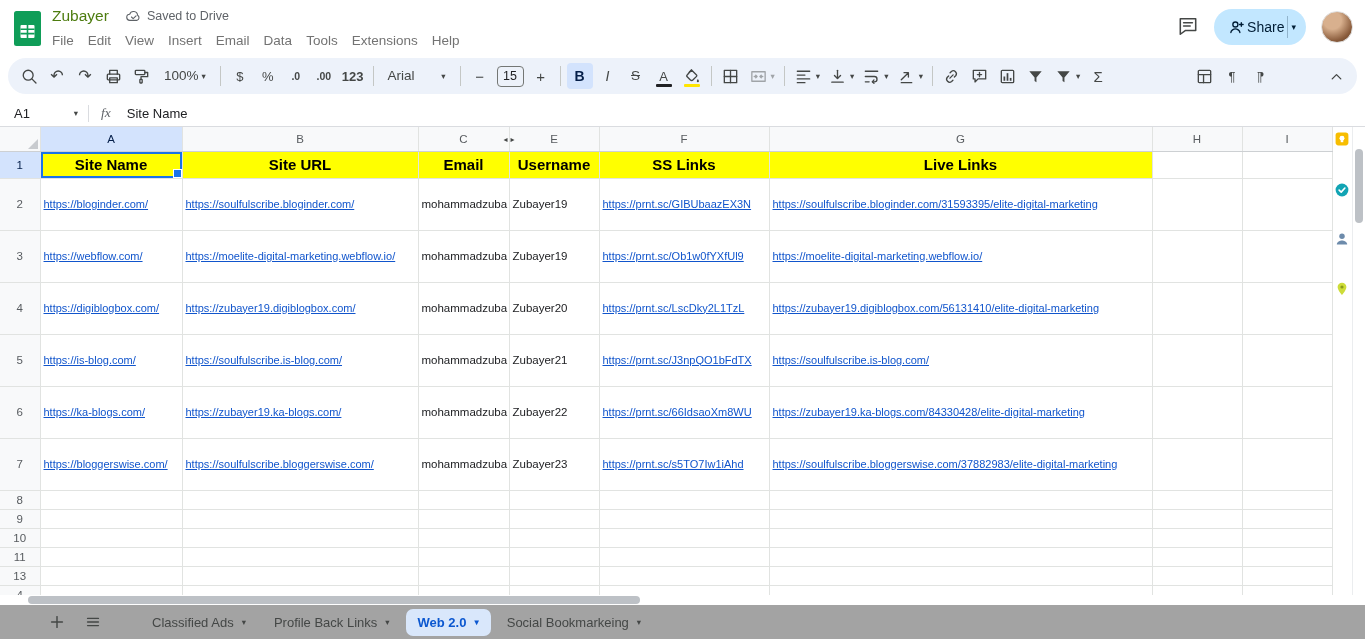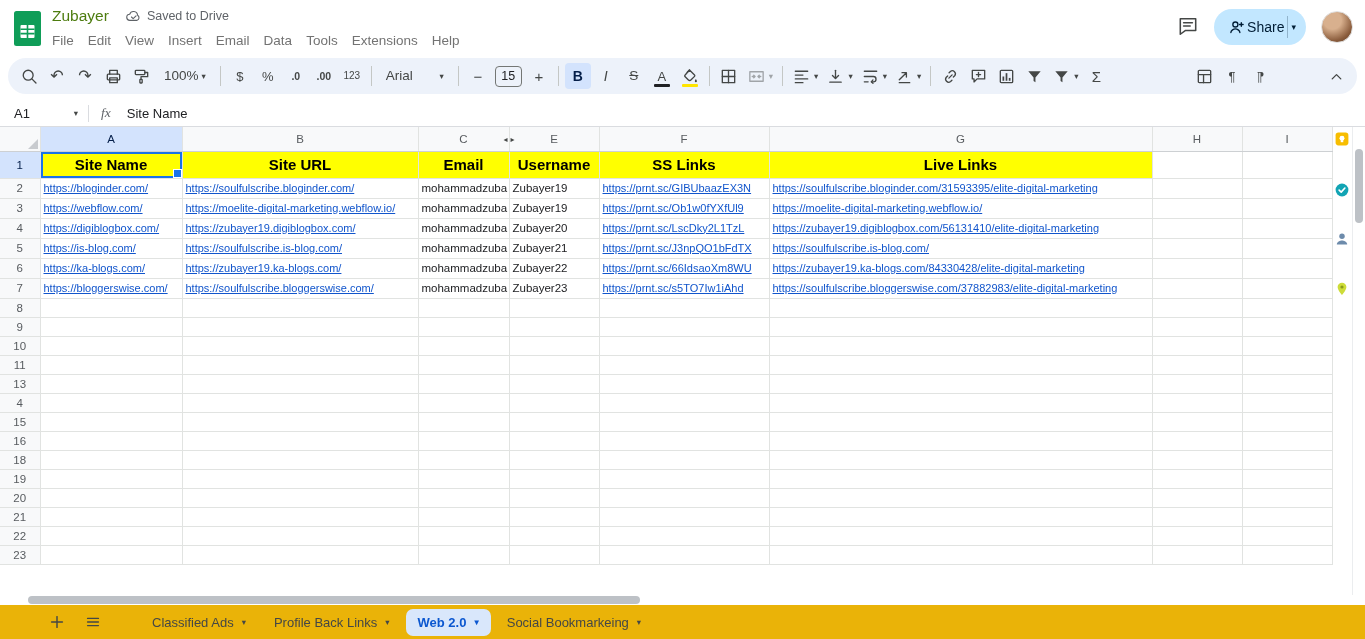--- a/index.html
+++ b/index.html
@@ -25,21 +25,21 @@
   .avatar{width:32px;height:32px;border-radius:50%;background:radial-gradient(circle at 35% 28%,#d8b08e 0 30%,#8a5c3c 70%,#5d3c25);border:1px solid #e0e0e0;cursor:pointer}
 
   
   .toolbar-wrap{padding:2px 8px 6px}
   .toolbar{background:#edf2fa;border-radius:20px;height:36px;display:flex;align-items:center;padding:0 8px;gap:2px;overflow:hidden}
   .tbtn{height:26px;min-width:26px;display:flex;align-items:center;justify-content:center;border-radius:4px;color:#444746;font-size:13px;position:relative;padding:0 3px;gap:3px}
   .ik{width:19px;height:19px;fill:none;stroke:#444746;stroke-width:1.4;stroke-linecap:round;stroke-linejoin:round;flex:0 0 auto}
   .tbtn.sel{background:#d3e3fd;color:#041e49}
   .gl{line-height:1}
   .g16 .gl{font-size:16px}.g15 .gl{font-size:15px}
-  .g12 .gl{font-size:10px;font-weight:400}.g11 .gl{font-size:10.5px;font-weight:700}
+  .g12 .gl{font-size:13px;font-weight:700}.g11 .gl{font-size:10.5px;font-weight:700}
   .bold .gl{font-weight:700;font-size:14px}
   .italic .gl{font-style:italic;font-size:14px}
   .strike .gl{text-decoration:line-through;font-size:13.5px}
   .dim{opacity:.45}
   .mirror .gl{display:inline-block;transform:scaleX(-1)}
   .cbar{position:absolute;left:5px;right:5px;bottom:2px;height:3px;border-radius:1px}
   .tdiv{width:1px;height:20px;background:#c4c7c5;margin:0 4px;flex:0 0 auto}
   .tflex{flex:1}
   .tgap{width:46px;flex:0 0 auto}
   .tdd{padding:0 8px;font-size:13.5px}
@@ -66,34 +66,34 @@
   .ha{position:absolute;top:50%;transform:translateY(-50%);font-size:8px;color:#444746;cursor:pointer}
   .ha.r{right:1px}.ha.l{left:1px}
   th.rnum{background:#f8f9fa;font-size:11.5px;color:#575b5f;height:19px;text-align:center;cursor:pointer}
   tr.r1 th.rnum{height:26px}
   td{cursor:cell;background:#fff}
   td.hcell{background:#ffff00;height:26px}
   td.hcell span{display:block;line-height:26px;text-align:center;font-weight:700;font-size:15px;color:#000}
   td.hcell.active{box-shadow:inset 0 0 0 2px #1a73e8;position:relative}
   td.hcell.active::after{content:"";position:absolute;right:0;bottom:0;width:7px;height:7px;background:#1a73e8;border:1px solid #fff}
   td.c{height:19px}
-  td.c span{display:block;line-height:19px;padding:0 3px;overflow:hidden}
+  td.c span{display:block;line-height:19px;padding:16px 3px;overflow:hidden}
   td.link span{color:#1155cc;text-decoration:underline;font-size:11px}
   td.txt span{color:#202124;font-size:11.5px}
 
   .rstrip{position:absolute;top:0;right:13px;width:20px;height:100%}
   .sicon{position:absolute;left:2px;width:16px;height:16px;cursor:pointer}
   .sicon svg{width:16px;height:16px}
   .vscroll{position:absolute;top:0;right:0;width:13px;height:100%;border-left:1px solid #ebedef;background:#fff}
   .vthumb{position:absolute;top:22px;right:2px;width:8px;height:74px;background:#bdc1c6;border-radius:4px}
   .hscroll{height:10px;position:relative;background:#fff}
   .hthumb{position:absolute;left:28px;top:1px;width:612px;height:8px;background:#bdc1c6;border-radius:4px}
 
   
-  .sheetbar{height:34px;display:flex;align-items:center;padding-left:42px;gap:6px;background:#eab308}
+  .sheetbar{height:34px;display:flex;align-items:center;padding-left:42px;gap:6px;background:#a3a3a3}
   .sbtn{width:30px;height:30px;display:flex;align-items:center;justify-content:center;border-radius:50%}
   .sbtn svg{width:18px;height:18px;stroke:#444746;stroke-width:1.6;fill:none;stroke-linecap:round}
   .tabs{display:flex;align-items:center;margin-left:26px;gap:4px}
   .tab{display:flex;align-items:center;gap:8px;height:27px;padding:0 12px;font-size:13px;color:#444746;cursor:pointer;border-radius:7px}
   .tab.active{background:#d9e7fb;color:#0b57d0;font-weight:700}
   .tab.active .caret{color:#0b57d0}
 </style>
 </head>
 <body>
 

